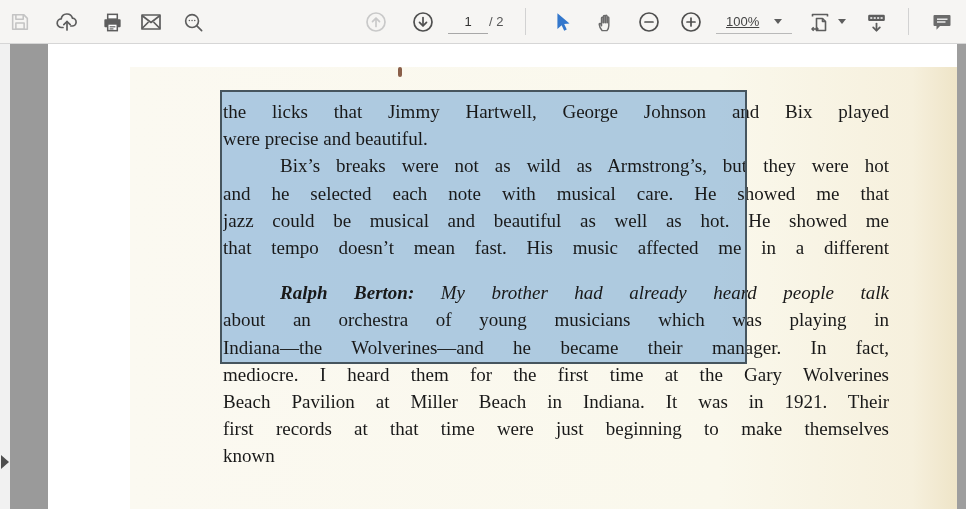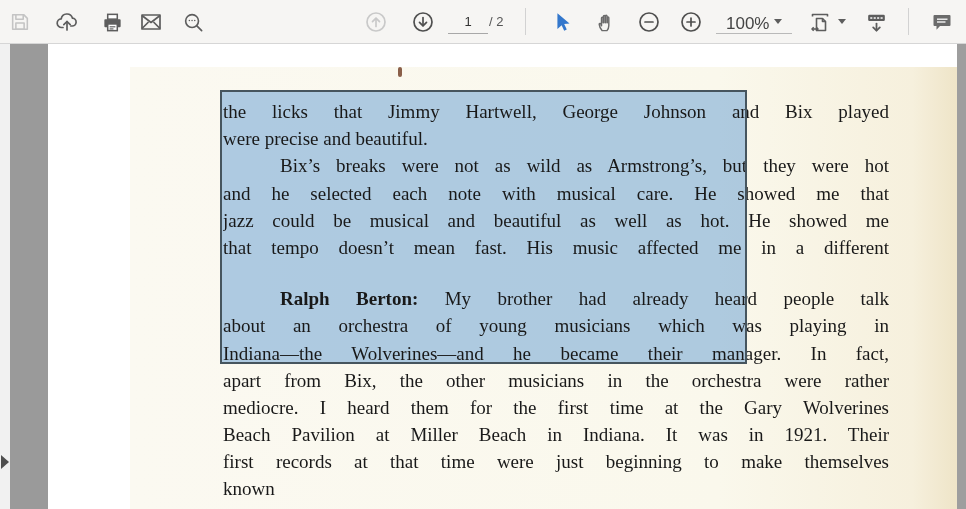--- a/index.html
+++ b/index.html
@@ -18,21 +18,21 @@
     display:flex;align-items:center;justify-content:center;cursor:pointer;
   }
   .tbtn svg{display:block;}
   .sep{position:absolute;top:8px;width:1px;height:27px;background:#d2d2d2;}
   .page-input{
     position:absolute;left:448px;top:10px;width:36px;height:21px;
     border:none;border-bottom:1px solid #a8a8a8;background:transparent;
     text-align:center;font:13px "Liberation Sans",sans-serif;color:#333;outline:none;
   }
   .page-total{position:absolute;left:489px;top:14px;font-size:13px;color:#555;}
-  .zoom-label{position:absolute;left:726px;top:14px;font-size:17px;color:#444;cursor:pointer;}
+  .zoom-label{position:absolute;left:726px;top:14px;font-size:13px;color:#444;cursor:pointer;text-decoration:underline;}
   .zoom-underline{position:absolute;left:716px;top:33px;width:76px;height:1px;background:#b9b9b9;}
   .caret{
     width:0;height:0;border-left:4px solid transparent;border-right:4px solid transparent;
     border-top:5px solid #5d5d5d;position:absolute;cursor:pointer;
   }
   
   .content{position:absolute;left:0;top:44px;width:966px;height:465px;background:#fff;overflow:hidden;}
   .pane-strip{position:absolute;left:0;top:0;width:10px;height:465px;background:#f1f1f1;}
   .pane-toggle{
     position:absolute;left:1px;top:411px;width:0;height:0;cursor:pointer;
@@ -49,21 +49,21 @@
   .blemish{position:absolute;left:268px;top:0;width:4px;height:10px;background:#8a5f49;border-radius:2px;}
   
   .textblock{position:absolute;left:93px;top:31px;width:666px;z-index:2;}
   .line{
     height:27.2px;line-height:27.2px;overflow:hidden;
     font-family:"Liberation Serif",serif;font-size:19px;color:#191919;
     text-align:justify;text-align-last:justify;white-space:normal;
   }
   .line.align-left{text-align:left;text-align-last:left;}
   .line.indent{text-indent:45px;padding-left:12px;}
-  .line.para-gap{margin-top:24px;}
+  .line.para-gap{margin-top:18px;font-style:italic;}
   .line b{font-weight:700;}
   
   .sel-fill{
     position:absolute;left:90px;top:23px;width:527px;height:274px;z-index:1;
     background:rgba(104,160,210,0.52);
   }
   .sel-border{
     position:absolute;left:90px;top:23px;width:527px;height:274px;z-index:3;
     border:2px solid #46555e;box-sizing:border-box;pointer-events:none;
   }
@@ -248,21 +248,20 @@
       <div class="textblock">
         <div class="line">the licks that Jimmy Hartwell, George Johnson and Bix played</div>
         <div class="line align-left">were precise and beautiful.</div>
         <div class="line indent">Bix’s breaks were not as wild as Armstrong’s, but they were hot</div>
         <div class="line">and he selected each note with musical care. He showed me that</div>
         <div class="line">jazz could be musical and beautiful as well as hot. He showed me</div>
         <div class="line">that tempo doesn’t mean fast. His music affected me in a different</div>
         <div class="line indent para-gap"><b>Ralph Berton:</b><span> My brother had already heard people talk</span></div>
         <div class="line">about an orchestra of young musicians which was playing in</div>
         <div class="line">Indiana—the Wolverines—and he became their manager. In fact,</div>
-        <div class="line">apart from Bix, the other musicians in the orchestra were rather</div>
         <div class="line">mediocre. I heard them for the first time at the Gary Wolverines</div>
         <div class="line">Beach Pavilion at Miller Beach in Indiana. It was in 1921. Their</div>
         <div class="line">first records at that time were just beginning to make themselves</div>
         <div class="line align-left">known</div>
       </div>
 
       <div class="sel-border"></div>
     </div>
   </div>
 

